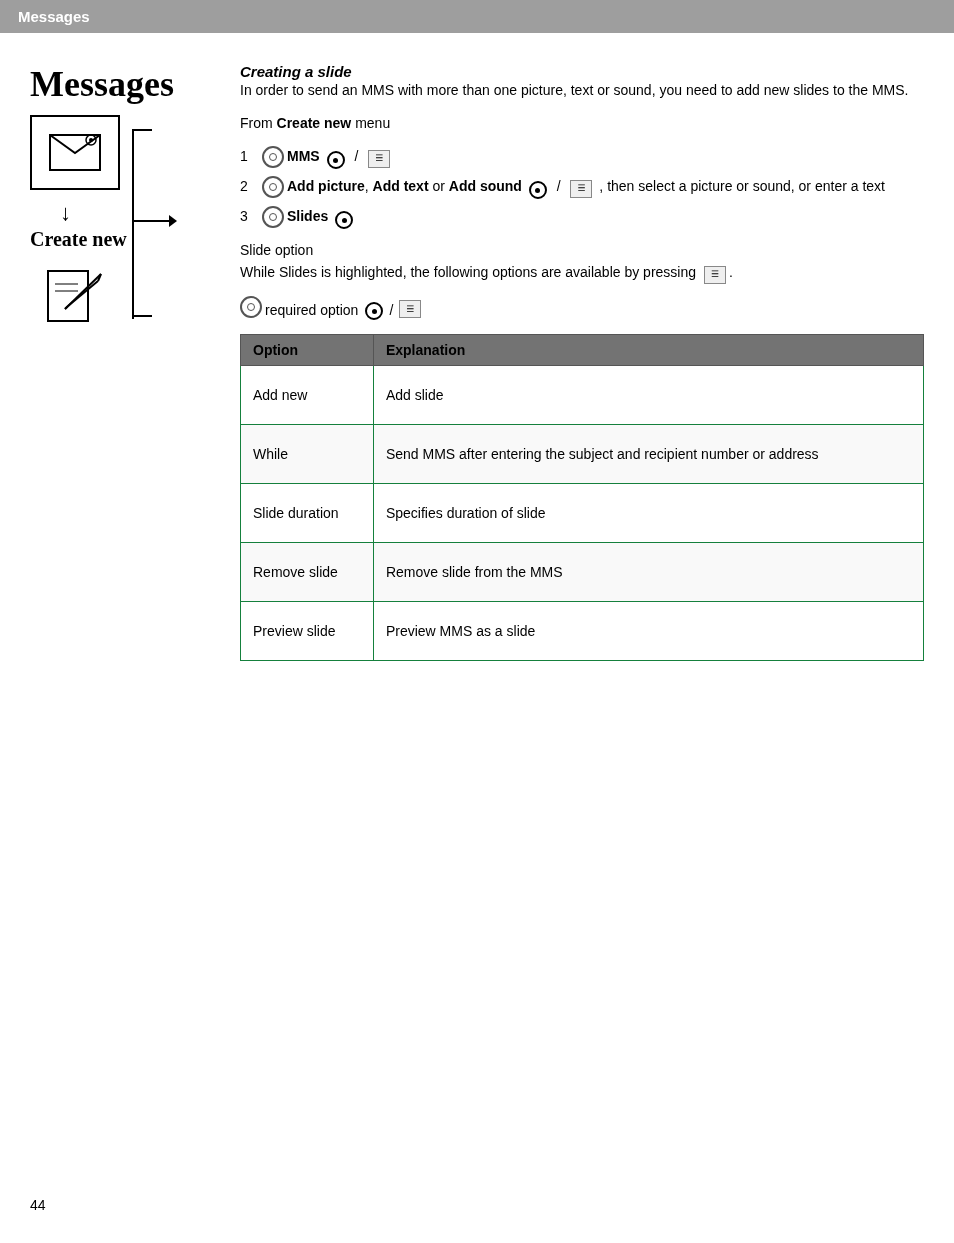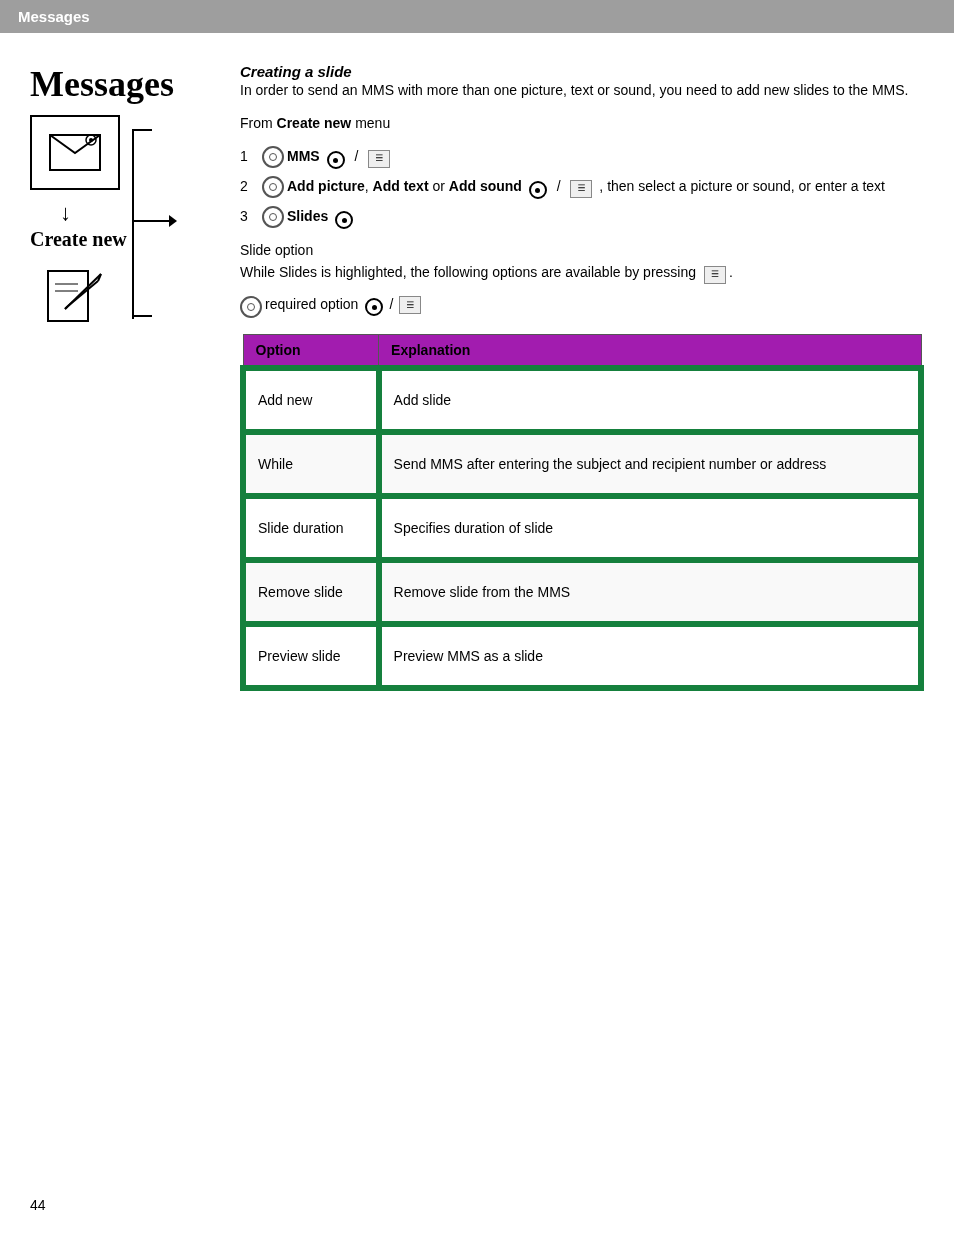--- a/index.html
+++ b/index.html
@@ -141,46 +141,46 @@
     }
 
     .slide-option-title {
       font-weight: normal;
       font-size: 14px;
       margin-bottom: 4px;
     }
 
     .option-line {
       display: flex;
-      align-items: flex-start;
+      align-items: flex-end;
       font-size: 14px;
       margin-top: 4px;
     }
 
     
     .options-table {
       width: 100%;
       border-collapse: collapse;
       border: 1px solid #555;
       margin-top: 10px;
     }
 
     .options-table th {
-      background: #a21caf;
+      background: #737373;
       font-weight: bold;
       font-size: 14px;
       padding: 7px 12px;
       text-align: left;
       border: 1px solid #555;
     }
 
     .options-table td {
       padding: 21px 12px;
       font-size: 14px;
-      border: 6px solid #15803d;
+      border: 1px solid #15803d;
       vertical-align: top;
     }
 
     .options-table tr:nth-child(even) td {
       background: #f9f9f9;
     }
 
     
     .page-number {
       position: absolute;

